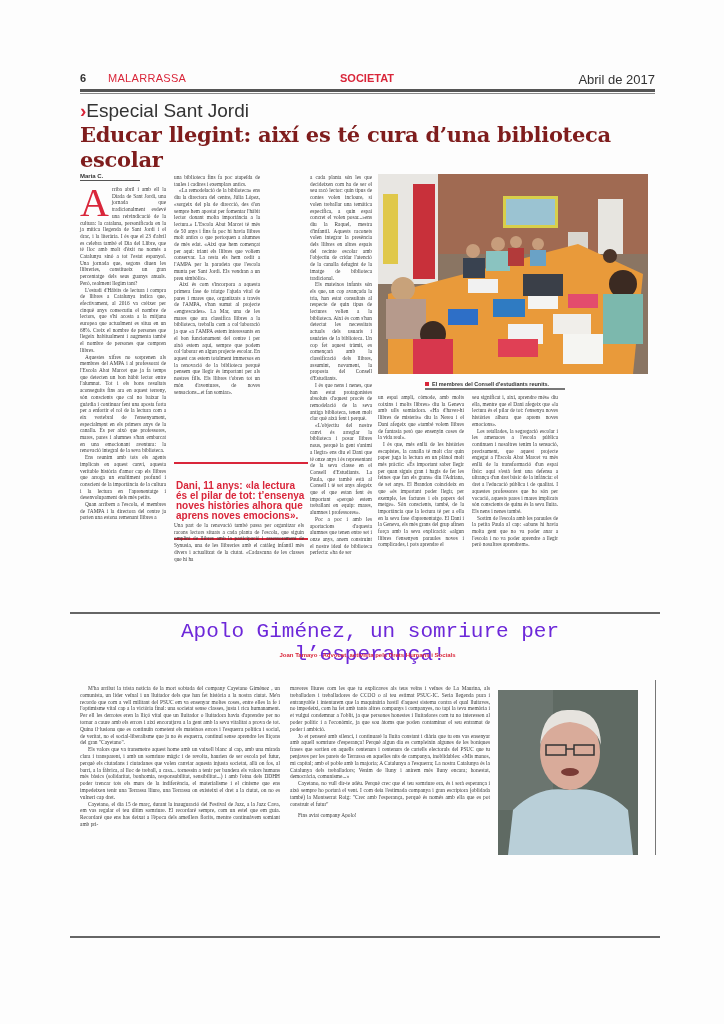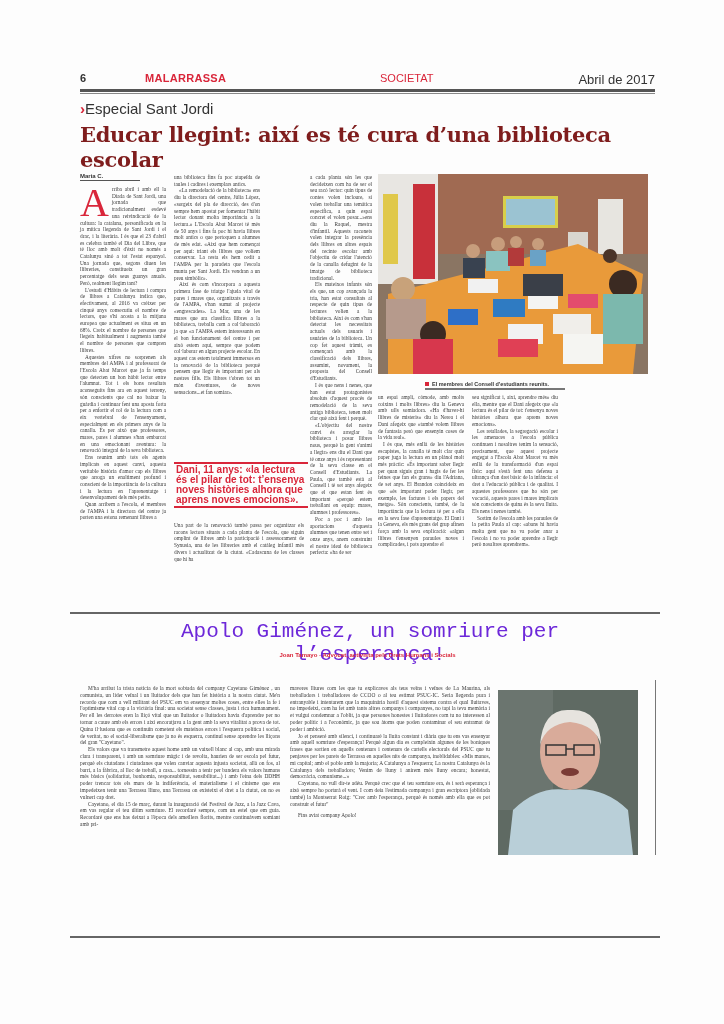--- a/index.html
+++ b/index.html
@@ -3,37 +3,37 @@
 <meta charset="utf-8">
 <style>
   html, body { margin: 0; padding: 0; }
   body {
     width: 724px; height: 1024px; background: #fdfdfd; position: relative; overflow: hidden;
     font-family: "Liberation Serif", serif; color: #2a2a2a;
   }
   .page { position: absolute; left: 80px; top: 0; width: 575px; }
   .masthead { position: absolute; top: 72px; left: 0; width: 575px; height: 16px; font-family: "Liberation Sans", sans-serif; }
   .masthead .pnum { position: absolute; left: 0; top: 0; font-weight: bold; font-size: 11px; color: #333; }
-  .masthead .brand { position: absolute; left: 28px; top: 0; font-weight: bold; font-size: 11px; color: #d9263a; letter-spacing: 0.3px; margin-left: 37px; }
-  .masthead .section { position: absolute; left: 260px; top: 0; font-weight: normal; font-size: 11px; color: #d9263a; margin-left: 40px; }
+  .masthead .brand { position: absolute; left: 28px; top: 0; font-weight: normal; font-size: 11px; color: #d9263a; letter-spacing: 0.3px; }
+  .masthead .section { position: absolute; left: 260px; top: 0; font-weight: bold; font-size: 11px; color: #d9263a; }
   .masthead .date { position: absolute; right: 0; top: 0; font-size: 13px; color: #333; }
   .rule-top { position: absolute; top: 89px; left: 0; width: 575px; height: 3px; background: #555; }
   .rule-top2 { position: absolute; top: 93px; left: 0; width: 575px; height: 1px; background: #888; }
-  .kicker { position: absolute; top: 100px; left: 0; font-family: "Liberation Sans", sans-serif; font-size: 15px; color: #333; }
+  .kicker { position: absolute; top: 100px; left: 0; font-family: "Liberation Sans", sans-serif; font-size: 19px; color: #333; }
   .kicker .arrow { color: #d9263a; font-weight: bold; }
   .headline { position: absolute; top: 122px; left: 0; width: 575px; font-family: "DejaVu Serif", serif; font-weight: bold; font-size: 21px; color: #7f1d1d; letter-spacing: -0.3px; }
   .byline { position: absolute; top: 173px; left: 0; width: 60px; font-family: "Liberation Sans", sans-serif; font-size: 6px; font-weight: bold; color: #333; border-bottom: 1px solid #555; padding-bottom: 1px; }
   .col { position: absolute; font-size: 5.3px; line-height: 6.7px; text-align: justify; color: #3a3a3a; }
   .col p { margin: 0; text-indent: 5px; }
   .col p.first { text-indent: 0; }
   .dropcap { float: left; font-size: 40px; line-height: 30px; color: #d9263a; margin: 2px 3px 0 0; font-family: "Liberation Serif", serif; }
   .photo1 { position: absolute; top: 174px; left: 298px; width: 270px; height: 200px; overflow: hidden; background: #7a6a5a; }
   .caption1 { position: absolute; top: 381px; left: 345px; font-family: "Liberation Sans", sans-serif; font-size: 5.5px; font-weight: bold; color: #333; border-bottom: 2px solid #777; padding-bottom: 1px; width: 140px; }
   .caption1 .sq { display: inline-block; width: 4px; height: 4px; background: #d9263a; margin-right: 3px; }
-  .pullquote { position: absolute; top: 462px; left: 94px; width: 130px; border-top: 2px solid #d9263a; border-bottom: 2px solid #d9263a; padding: 1px 2px; font-family: "Liberation Sans", sans-serif; font-weight: bold; font-size: 10px; line-height: 10px; color: #d9263a; }
+  .pullquote { position: absolute; top: 462px; left: 94px; width: 130px; border-top: 2px solid #d9263a; border-bottom: 2px solid #d9263a; padding: 17px 2px; font-family: "Liberation Sans", sans-serif; font-weight: bold; font-size: 10px; line-height: 10px; color: #d9263a; }
   .divider-mid { position: absolute; top: 612px; left: -10px; width: 590px; height: 2px; background: #666; }
   .title2 { position: absolute; top: 620px; left: 20px; width: 540px; text-align: center; font-family: Liberation Mono, monospace; font-size: 21px; color: #6d28d9; }
   .sub2 { position: absolute; top: 652px; left: 0; width: 575px; text-align: center; font-family: "Liberation Sans", sans-serif; font-weight: bold; font-size: 6px; color: #d9263a; }
   .col2 { position: absolute; font-size: 5.4px; line-height: 6.8px; text-align: justify; color: #3a3a3a; }
   .col2 p { margin: 0; text-indent: 8px; }
   .photo2 { position: absolute; top: 690px; left: 418px; width: 140px; height: 165px; overflow: hidden; background: #5d6660; }
   .vrule { position: absolute; top: 680px; left: 575px; width: 1px; height: 175px; background: #777; }
   .divider-bot { position: absolute; top: 936px; left: -10px; width: 590px; height: 2px; background: #666; }
 </style>
 </head>

